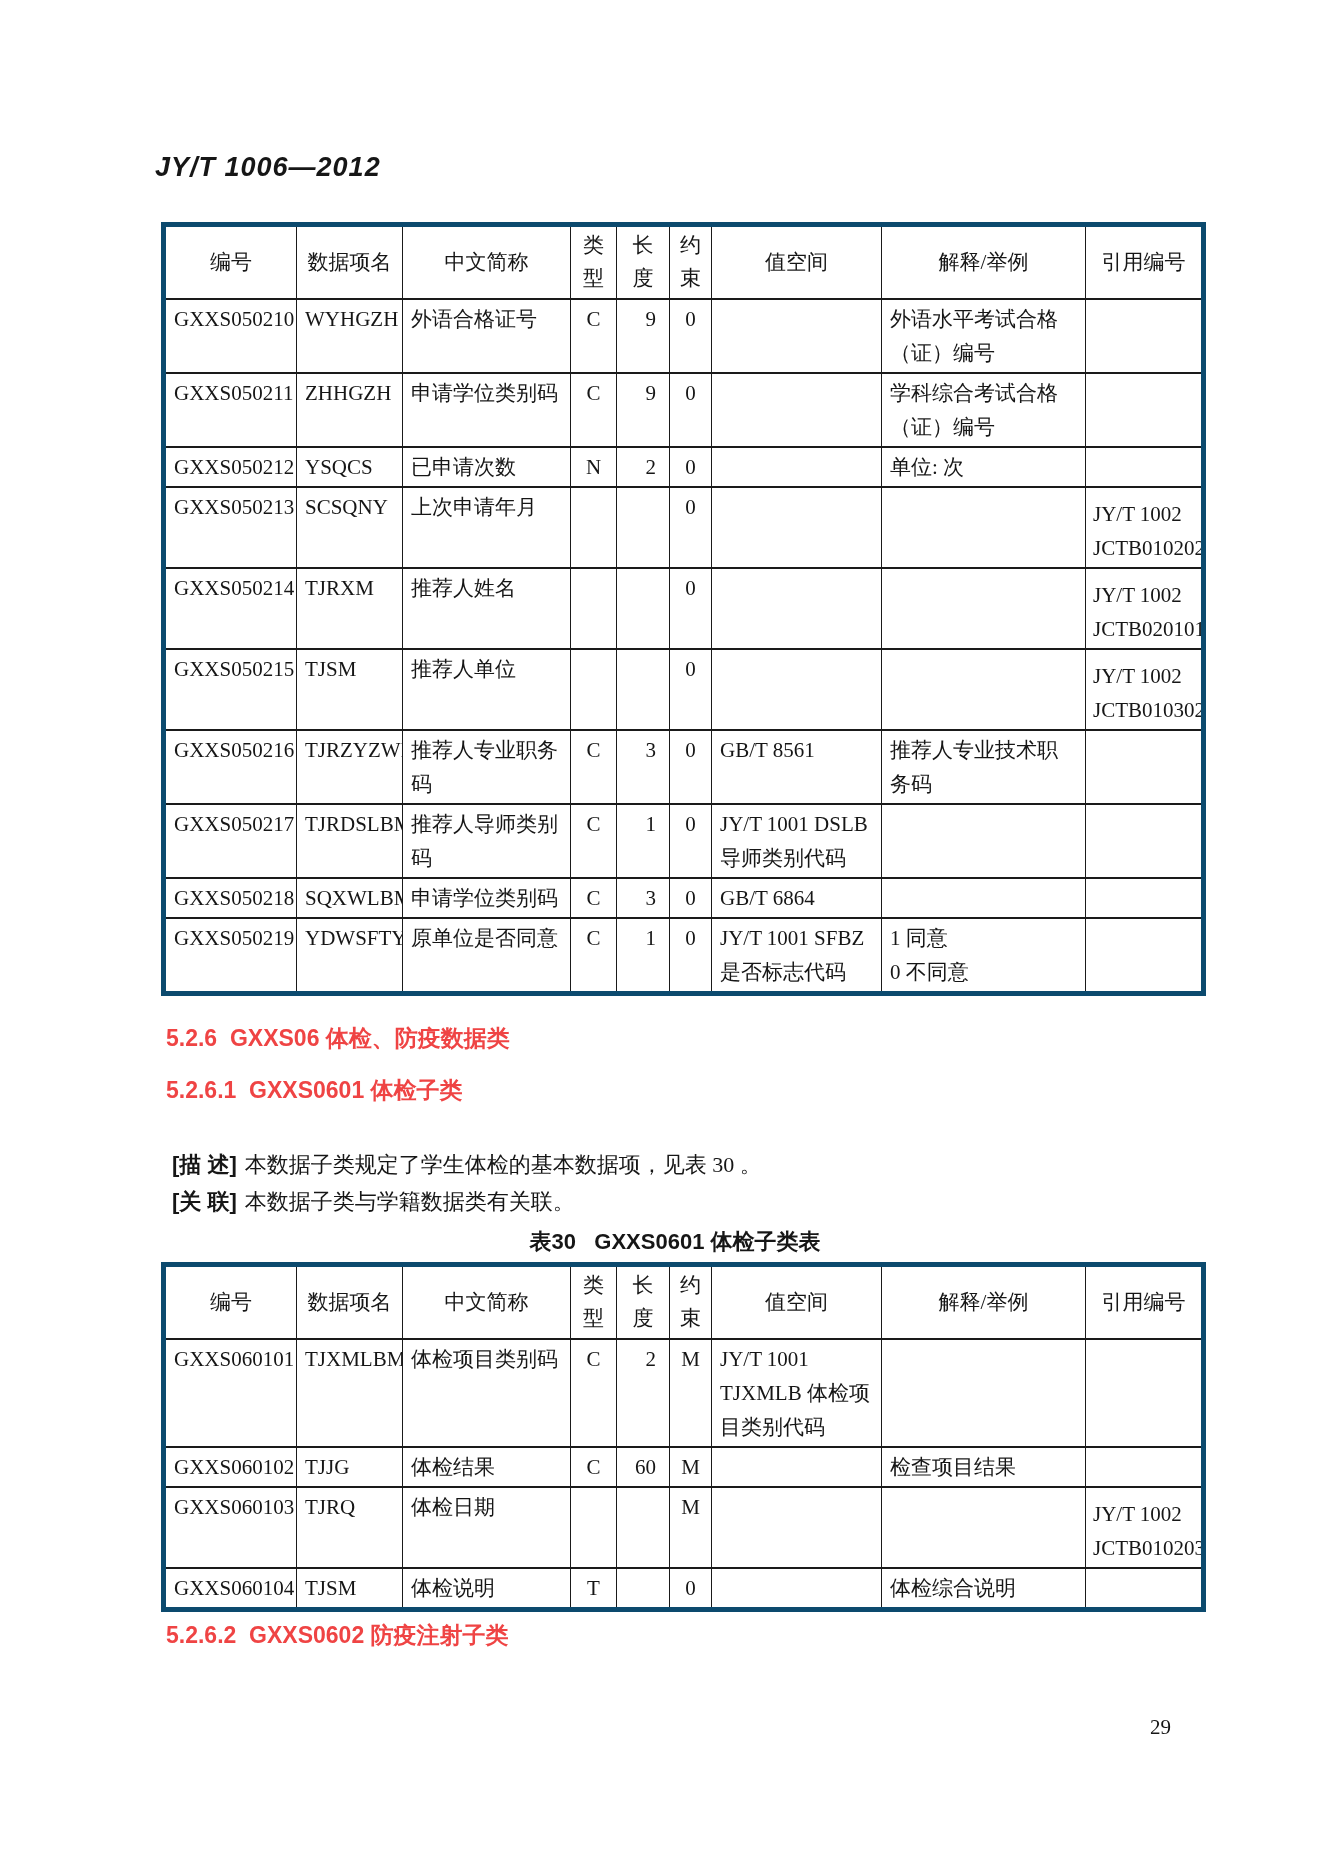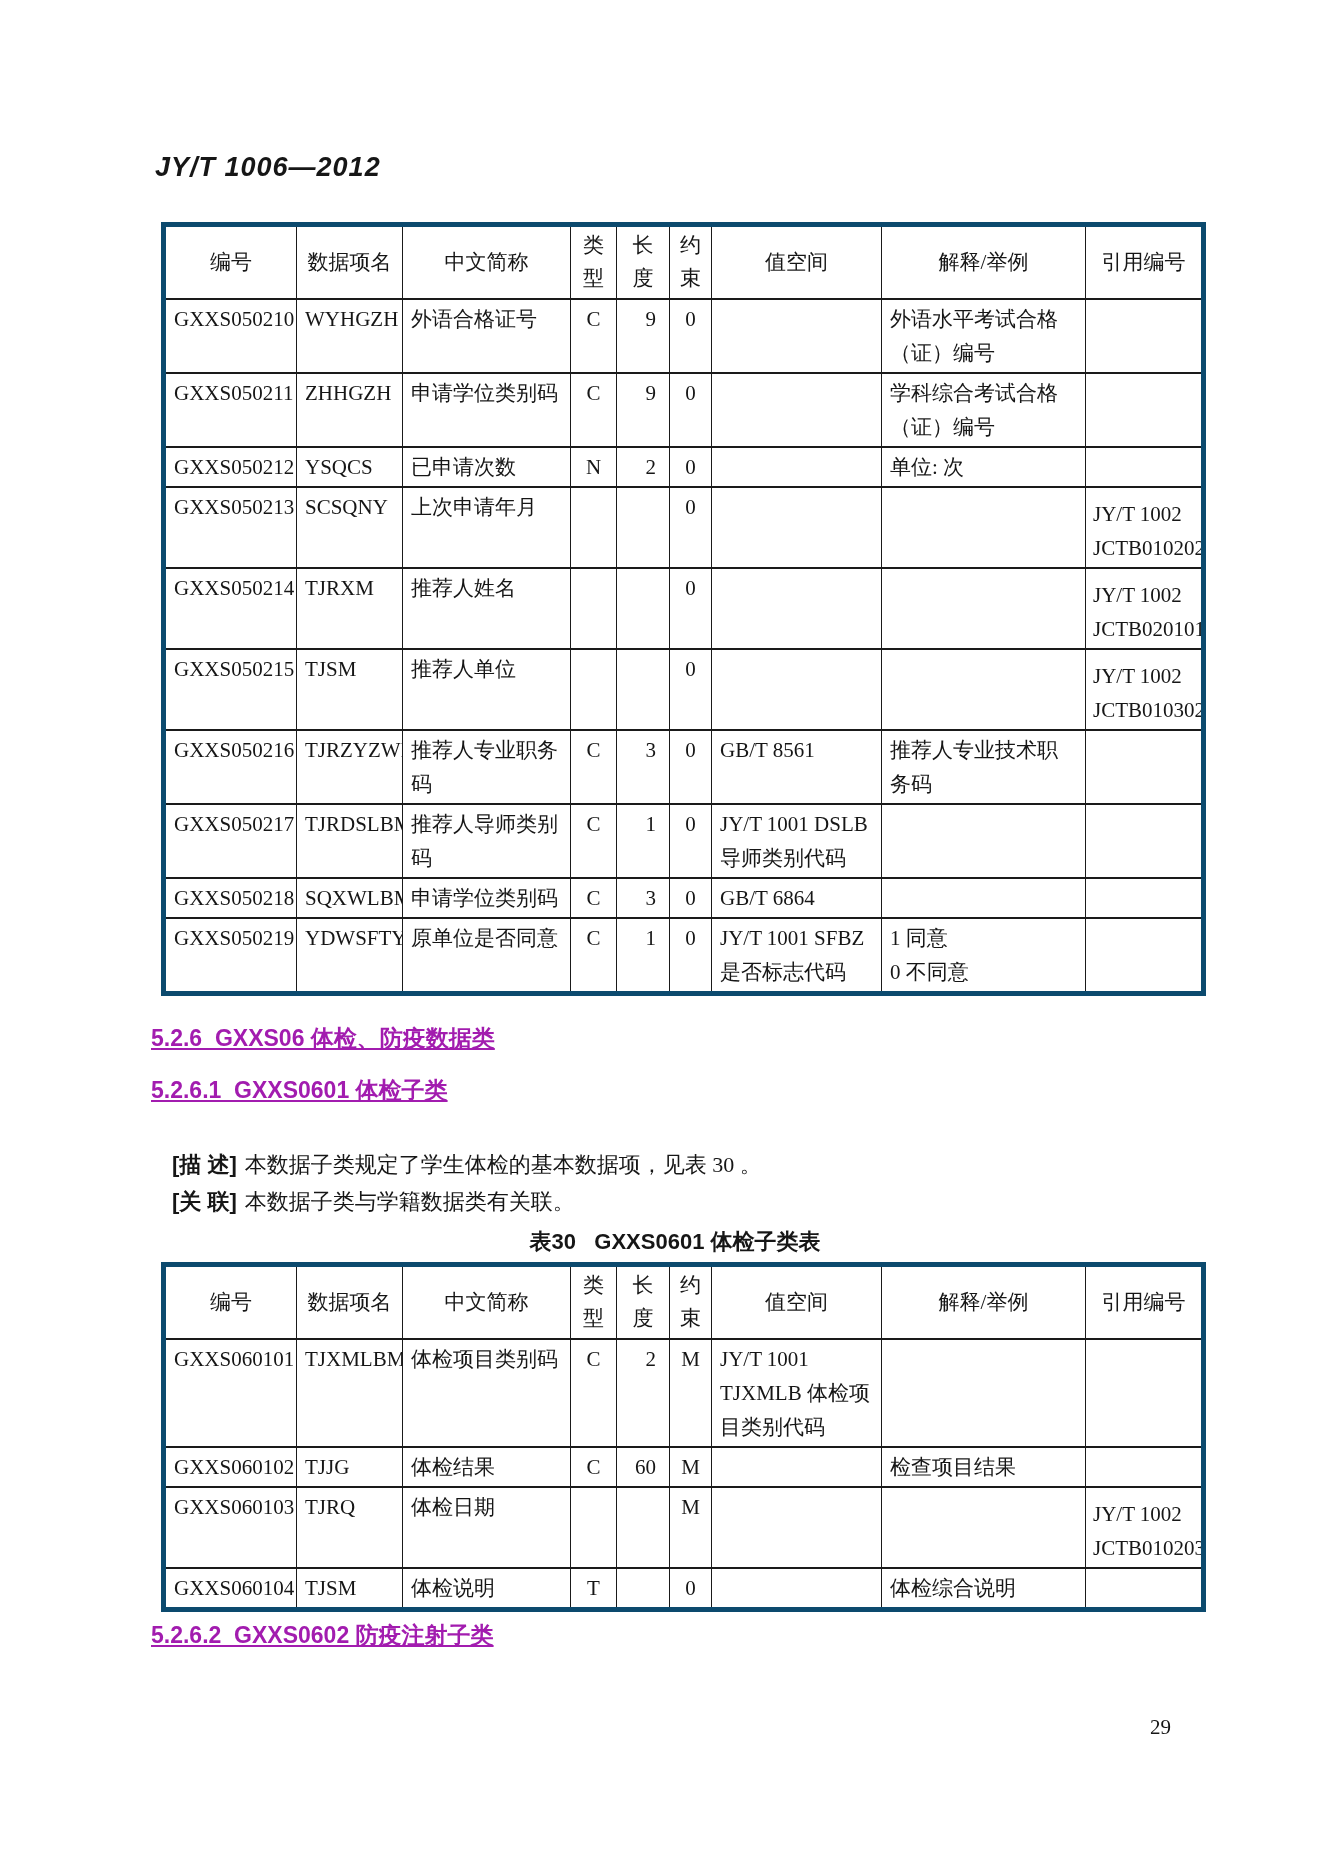--- a/index.html
+++ b/index.html
@@ -38,24 +38,24 @@
     line-height:33px; padding:0;
   }
   .data-tbl td {
     vertical-align:top; text-align:left;
     line-height:34px; padding:2px 8px;
   }
   .data-tbl td.c-type, .data-tbl td.c-cons { text-align:center; padding:2px 2px; }
   .data-tbl td.c-len { text-align:right; padding:2px 13px 2px 2px; }
   .data-tbl td.c-ref { padding:9px 4px 2px 7px; }
   .heading {
-    position:absolute; left:151px;
+    position:absolute; left:166px;
     font-family:"Liberation Sans","DejaVu Sans",sans-serif;
     font-weight:700; font-size:23px;
-    white-space:pre-wrap; color:#a21caf;text-decoration:underline;
+    white-space:pre-wrap; color:#ef4444;
   }
   #h-526  { top:1023px; }
   #h-5261 { top:1075px; }
   #h-5262 { top:1620px; }
   .body-line {
     position:absolute; left:150px;
     font-size:22px; white-space:pre-wrap; color:#161616;
   }
   #desc1 { top:1124px; }
   #rel1  { top:1161px; }

